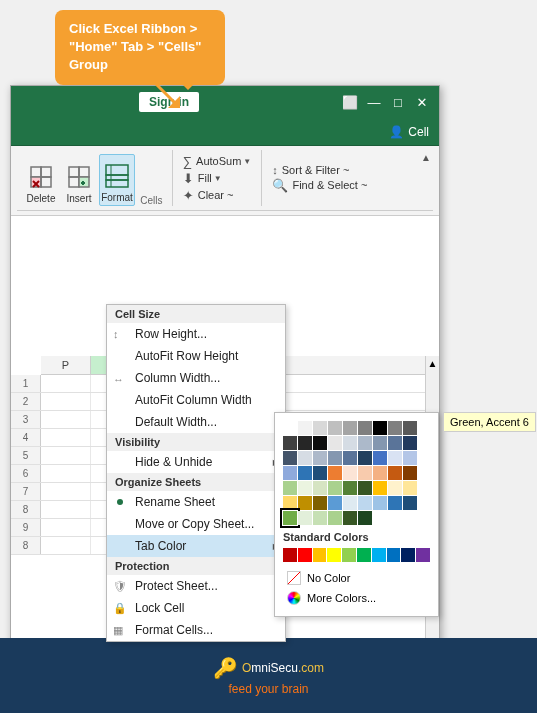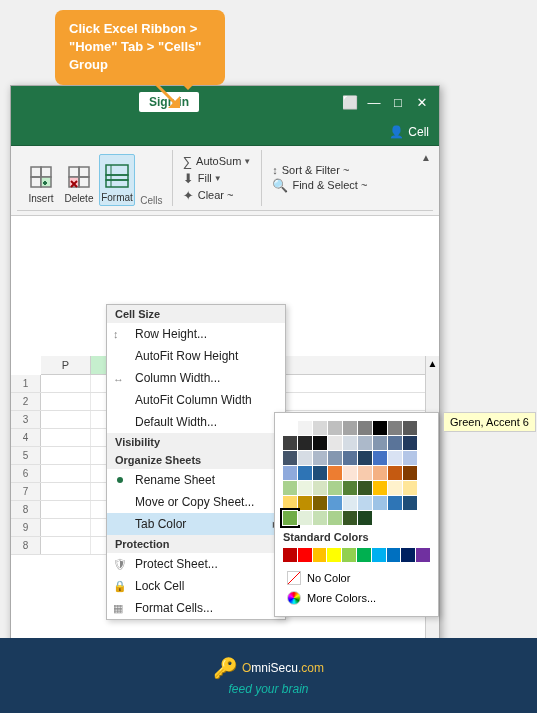--- a/index.html
+++ b/index.html
@@ -335,23 +335,22 @@
       gap: 4px;
     }
     .omnisecu-key {
       color: #f0c040;
       font-size: 20px;
     }
     .omnisecu-o { color: #f0c040; }
     .omnisecu-rest { color: white; }
     .omnisecu-com { color: #f0c040; }
     .omnisecu-tagline {
-      color: #14b8a6;
+      color: #f97316;
       font-size: 12px;
-      font-style: italic;
     }
   </style>
 </head>
 <body>
 
 <div class="tooltip-bubble">
   <span>Click Excel Ribbon &gt; "Home" Tab &gt; "Cells" Group</span>
 </div>
 
 <div class="arrow-indicator">
@@ -375,46 +374,46 @@
     <div class="share-btn">
       <span>👤</span>
       <span>Cell</span>
     </div>
   </div>
 
   <div class="ribbon">
     <div style="display:flex; align-items:stretch; border-bottom:1px solid #ccc; padding-bottom:4px;">
 
       <div class="ribbon-group">
+        <div class="ribbon-btn">
+          <div class="ribbon-icon">
+            <svg width="28" height="28" viewBox="0 0 28 28">
+              <rect x="4" y="4" width="10" height="10" fill="none" stroke="#777" stroke-width="1.5"></rect>
+              <rect x="14" y="4" width="10" height="10" fill="none" stroke="#777" stroke-width="1.5"></rect>
+              <rect x="4" y="14" width="10" height="10" fill="#ffc7ce" stroke="#777" stroke-width="1.5"></rect>
+              <rect x="14" y="14" width="10" height="10" fill="none" stroke="#777" stroke-width="1.5"></rect>
+              <line x1="6" y1="18" x2="12" y2="24" stroke="#9c0006" stroke-width="2"></line>
+              <line x1="12" y1="18" x2="6" y2="24" stroke="#9c0006" stroke-width="2"></line>
+            </svg>
+          </div>
+          <span class="ribbon-label">Delete</span>
+        </div>
         <div class="ribbon-btn">
           <div class="ribbon-icon">
             <svg width="28" height="28" viewBox="0 0 28 28">
               <rect x="4" y="4" width="10" height="10" fill="none" stroke="#777" stroke-width="1.5"></rect>
               <rect x="14" y="4" width="10" height="10" fill="none" stroke="#777" stroke-width="1.5"></rect>
               <rect x="4" y="14" width="10" height="10" fill="none" stroke="#777" stroke-width="1.5"></rect>
               <rect x="14" y="14" width="10" height="10" fill="#c6efce" stroke="#777" stroke-width="1.5"></rect>
               <line x1="18" y1="18" x2="18" y2="22" stroke="#217346" stroke-width="2"></line>
               <line x1="16" y1="20" x2="20" y2="20" stroke="#217346" stroke-width="2"></line>
             </svg>
           </div>
           <span class="ribbon-label">Insert</span>
         </div>
-        <div class="ribbon-btn">
-          <div class="ribbon-icon">
-            <svg width="28" height="28" viewBox="0 0 28 28">
-              <rect x="4" y="4" width="10" height="10" fill="none" stroke="#777" stroke-width="1.5"></rect>
-              <rect x="14" y="4" width="10" height="10" fill="none" stroke="#777" stroke-width="1.5"></rect>
-              <rect x="4" y="14" width="10" height="10" fill="#ffc7ce" stroke="#777" stroke-width="1.5"></rect>
-              <rect x="14" y="14" width="10" height="10" fill="none" stroke="#777" stroke-width="1.5"></rect>
-              <line x1="6" y1="18" x2="12" y2="24" stroke="#9c0006" stroke-width="2"></line>
-              <line x1="12" y1="18" x2="6" y2="24" stroke="#9c0006" stroke-width="2"></line>
-            </svg>
-          </div>
-          <span class="ribbon-label">Delete</span>
-        </div>
         <div class="ribbon-btn active" style="background:#d0e8f5; border:1px solid #7ec6e6;">
           <div class="ribbon-icon">
             <svg width="28" height="28" viewBox="0 0 28 28">
               <rect x="3" y="3" width="22" height="10" fill="none" stroke="#217346" stroke-width="1.5"></rect>
               <rect x="3" y="13" width="22" height="5" fill="none" stroke="#217346" stroke-width="1.5"></rect>
               <rect x="3" y="18" width="22" height="7" fill="none" stroke="#217346" stroke-width="1.5"></rect>
               <line x1="8" y1="3" x2="8" y2="25" stroke="#217346" stroke-width="1"></line>
             </svg>
           </div>
           <span class="ribbon-label">Format</span>
@@ -550,20 +549,23 @@
       <span>Column Width...</span>
     </div>
     <div class="menu-item">
       <span>AutoFit Column Width</span>
     </div>
     <div class="menu-item">
       <span>Default Width...</span>
     </div>
 
     <div class="menu-section-header">Visibility</div>
+    <div class="menu-item has-submenu">
+      <span>Hide &amp; Unhide</span>
+    </div>
 
     <div class="menu-section-header">Organize Sheets</div>
     <div class="menu-item">
       <span class="menu-bullet"></span>
       <span>Rename Sheet</span>
     </div>
     <div class="menu-item">
       <span>Move or Copy Sheet...</span>
     </div>
     <div class="menu-item has-submenu active-item">

